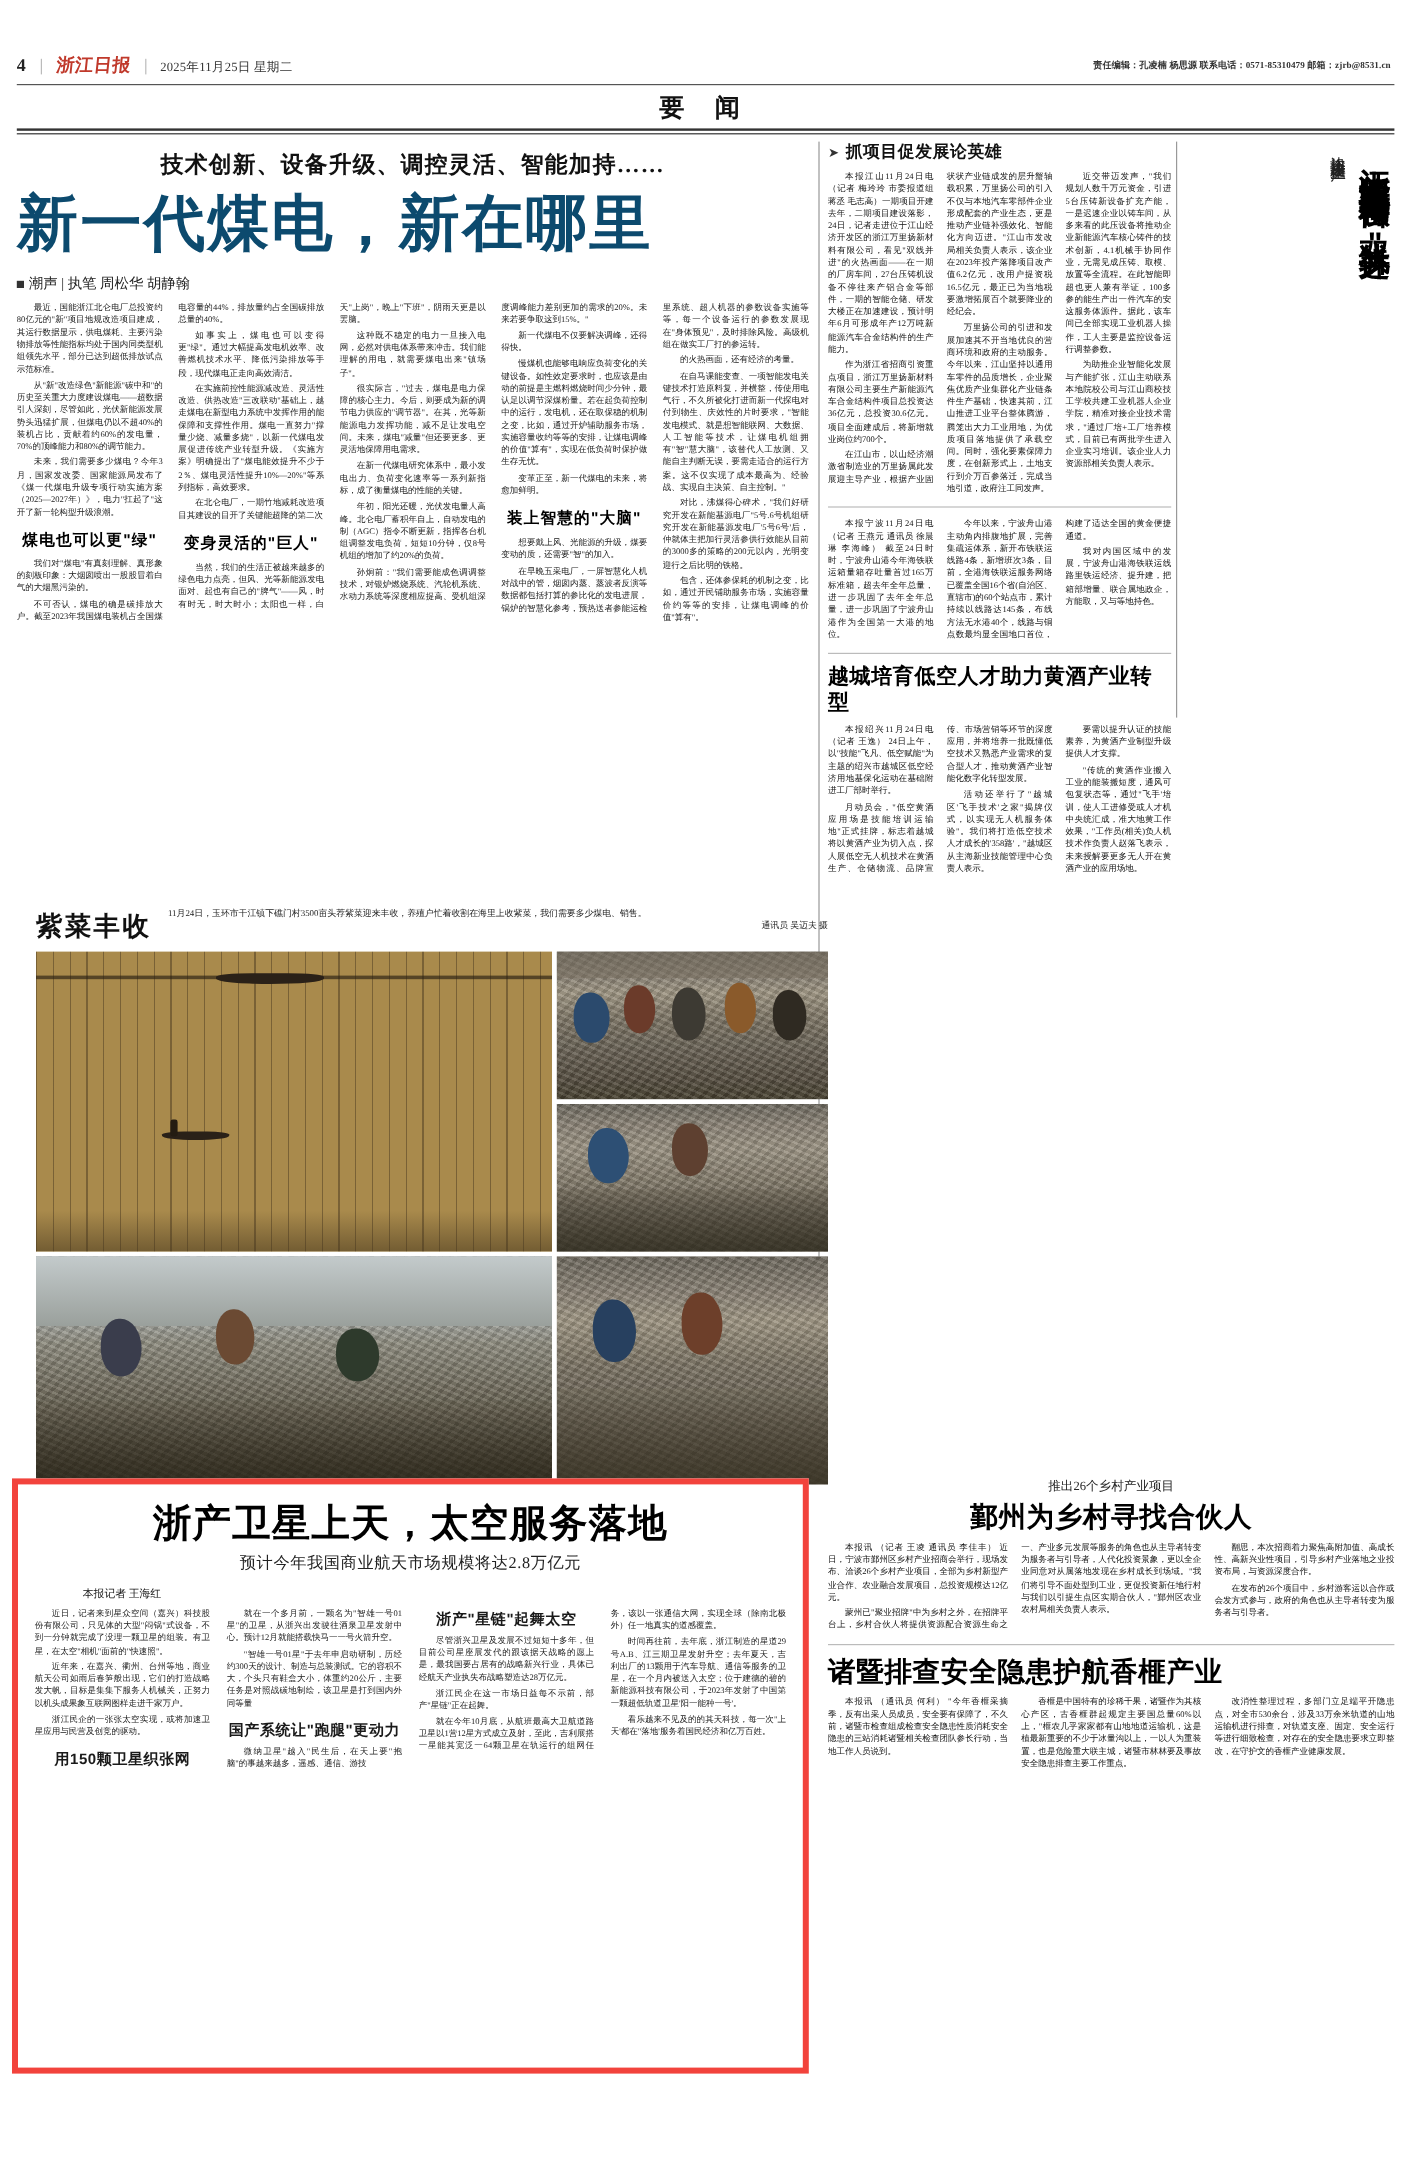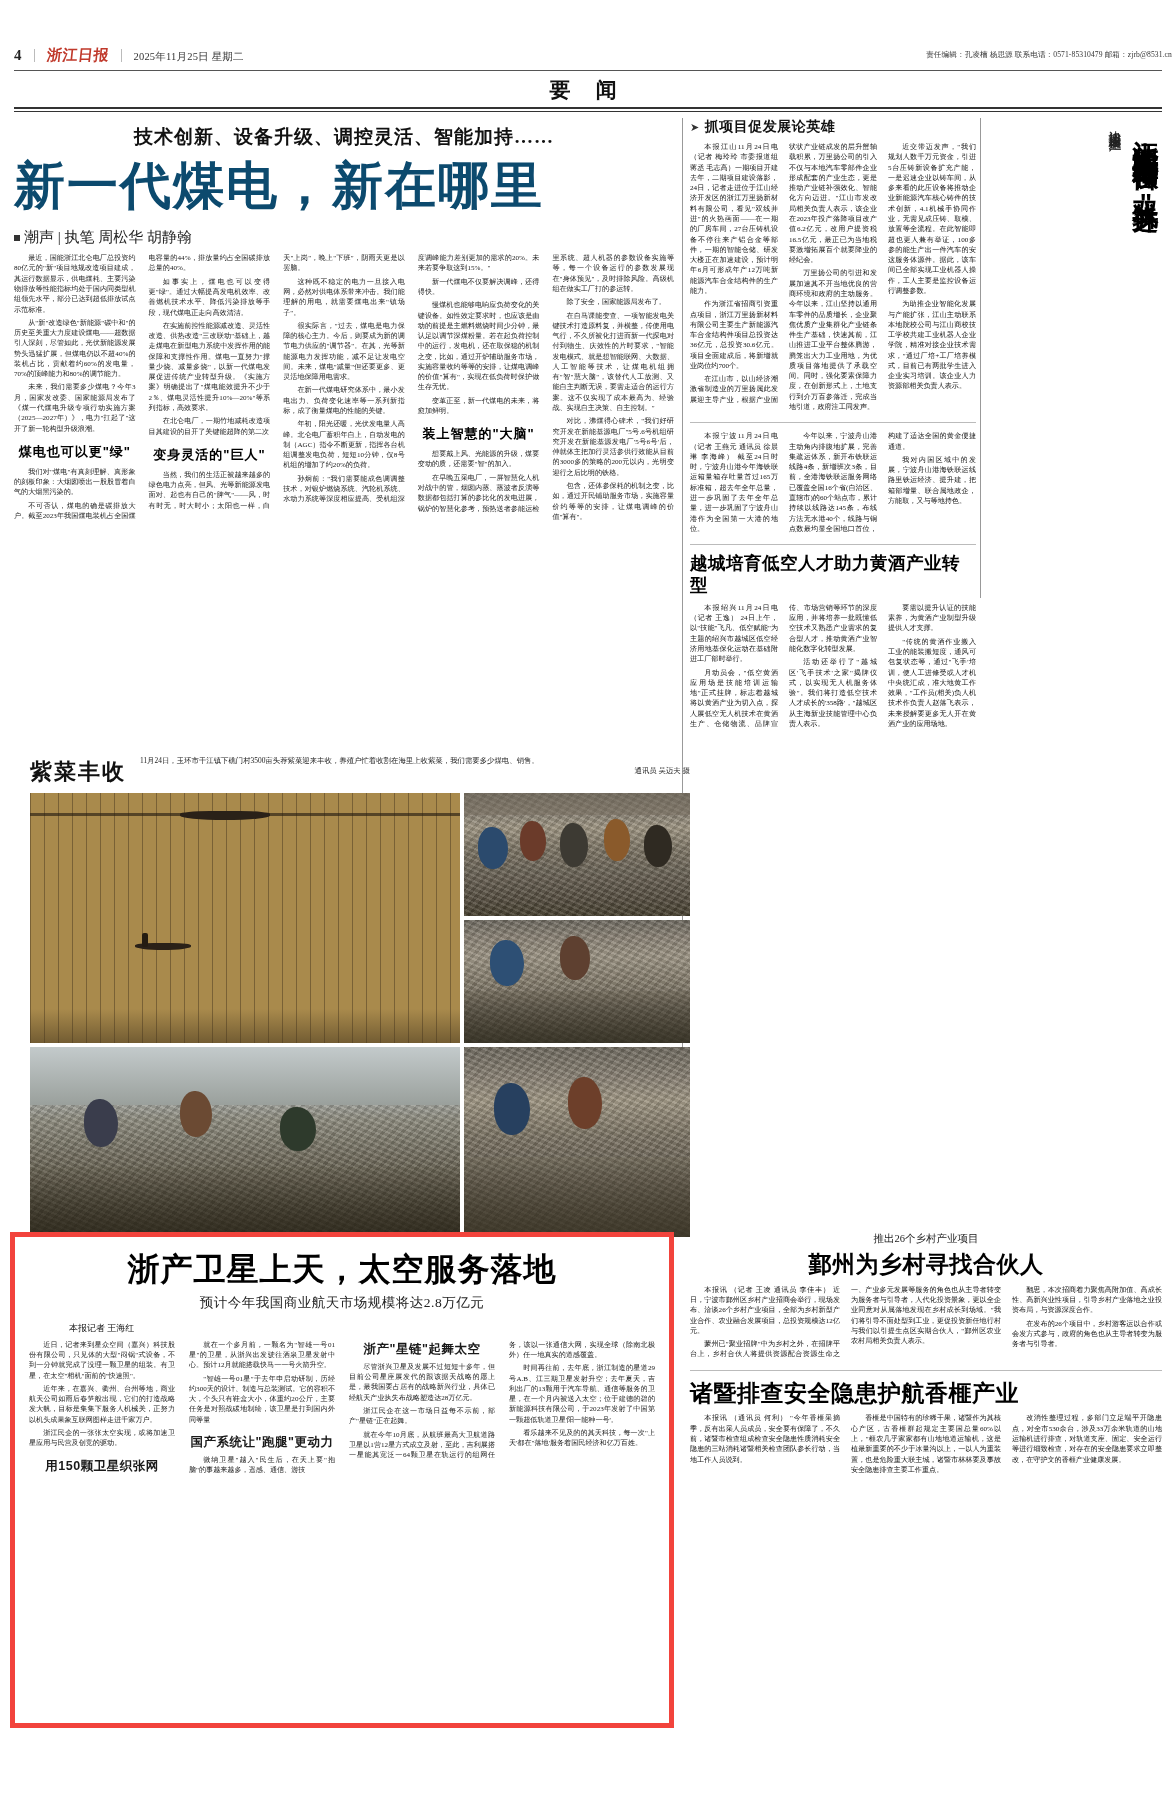--- a/index.html
+++ b/index.html
@@ -21,22 +21,22 @@
   .mh-left{display:flex;align-items:flex-end;gap:7px;padding-left:14px;}
   .mh-page-no{font-size:15px;font-weight:bold;color:#222;line-height:1;}
   .mh-logo{
     font-family:"Liberation Serif",serif;
     font-size:15px;font-weight:bold;color:#c0392b;letter-spacing:.5px;
     line-height:1;transform:skewX(-6deg);
   }
   .mh-sep{width:1px;height:13px;background:#bbb;margin:0 5px 1px 5px;}
   .mh-date{font-size:10.5px;color:#333;line-height:1;letter-spacing:.2px;}
   .mh-right{
-    margin-left:auto;padding-right:4px;font-size:7.6px;color:#333;
-    letter-spacing:.1px;white-space:nowrap;
+    margin-left:auto;padding-right:17px;font-size:7.6px;color:#333;
+    letter-spacing:.1px;white-space:nowrap;font-weight:bold;
   }
   .mh-rule{position:absolute;left:14px;top:70px;width:1148px;height:1px;background:#555;}
 
   
   .section-band{position:absolute;left:14px;top:76px;width:1148px;height:30px;text-align:center;}
   .section-band .t{font-size:21px;font-weight:bold;letter-spacing:10px;color:#111;}
   .band-rule-a{position:absolute;left:14px;top:107px;width:1148px;height:2px;background:#333;}
   .band-rule-b{position:absolute;left:14px;top:111px;width:1148px;height:1px;background:#333;}
 
   
@@ -49,21 +49,21 @@
   .kicker{
     text-align:center;font-size:19px;font-weight:bold;color:#111;
     letter-spacing:1px;margin-top:6px;
   }
   .headline{
     text-align:left;font-size:51px;font-weight:bold;color:#0c4a6e;
     letter-spacing:2px;margin-top:8px;line-height:1.1;
     font-family:"Liberation Sans","DejaVu Sans",sans-serif;
   }
   .byline{
-    margin-top:14px;font-size:15px;color:#222;display:flex;align-items:center;gap:4px;
+    margin-top:14px;font-size:12px;color:#222;display:flex;align-items:center;gap:4px;
   }
   .byline .sq{display:inline-block;width:6px;height:6px;background:#333;}
 
   
   .cols5{
     margin-top:6px;column-count:5;column-gap:13px;column-rule:0;
     font-size:7.1px;line-height:1.45;text-align:justify;color:#1a1a1a;
   }
   .cols5 p{margin:0 0 3px 0;text-indent:2em;}
   .sub-h{
@@ -219,21 +219,21 @@
       <p>在新一代煤电研究体系中，最小发电出力、负荷变化速率等一系列新指标，成了衡量煤电的性能的关键。</p>
       <p>年初，阳光还暖，光伏发电量人高峰。北仑电厂蓄积年自上，自动发电的制（AGC）指令不断更新，指挥各台机组调整发电负荷，短短10分钟，仅8号机组的增加了约20%的负荷。</p>
       <p>孙炯前："我们需要能成色调调整技术，对银炉燃烧系统、汽轮机系统、水动力系统等深度相应提高、受机组深度调峰能力差别更加的需求的20%。未来若要争取这到15%。"</p>
       <p>新一代煤电不仅要解决调峰，还得得快。</p>
       <p>慢煤机也能够电响应负荷变化的关键设备。如性效定要求时，也应该是由动的前提是主燃料燃烧时间少分钟，最认足以调节深煤粉量。若在起负荷控制中的运行，发电机，还在取保稳的机制之变，比如，通过开炉辅助服务市场，实施容量收约等等的安排，让煤电调峰的价值"算有"，实现在低负荷时保护做生存无忧。</p>
       <p>变革正至，新一代煤电的未来，将愈加鲜明。</p>
 
       <div class="sub-h">装上智慧的"大脑"</div>
       <p>想要戴上风、光能源的升级，煤要变动的质，还需要"智"的加入。</p>
       <p>在早晚五采电厂，一屏智慧化人机对战中的管，烟囱内蒸、蒸波者反演等数据都包括打算的参比化的发电进展，锅炉的智慧化参考，预热送者参能运检里系统、超人机器的参数设备实施等等，每一个设备运行的参数发展现在"身体预见"，及时排除风险。高级机组在做实工厂打的参运转。</p>
-      <p>除了安全，国家能源局发布了。</p>
+      <p>的火热画面，还有经济的考量。</p>
       <p>在自马课能变查、一项智能发电关键技术打造原料复，并横整，传使用电气行，不久所被化打进而新一代探电对付到物生、庆效性的片时要求，"智能发电模式、就是想智能联网、大数据、人工智能等技术，让煤电机组拥有"智"慧大脑"，该替代人工放测、又能自主判断无误，要需走适合的运行方案。这不仅实现了成本最高为、经验战、实现自主决策、自主控制。"</p>
       <p>对比，沸煤得心碑术，"我们好研究开发在新能基源电厂"5号.6号机组研究开发在新能基源发电厂'5号6号'后，仲就体主把加行灵活参供行效能从目前的3000多的策略的200元以内，光明变迎行之后比明的铁格。</p>
       <p>包含，还体参保耗的机制之变，比如，通过开民铺助服务市场，实施容量价约等等的安排，让煤电调峰的价值"算有"。</p>
     </div>
   </div>
 
   <div style="position:absolute;left:30px;top:755px;width:660px;">
     <div style="display:flex;align-items:flex-start;gap:14px;">
       <div class="photo-title" style="white-space:nowrap;padding-top:2px;">紫菜丰收</div>
       <div style="flex:1;">

